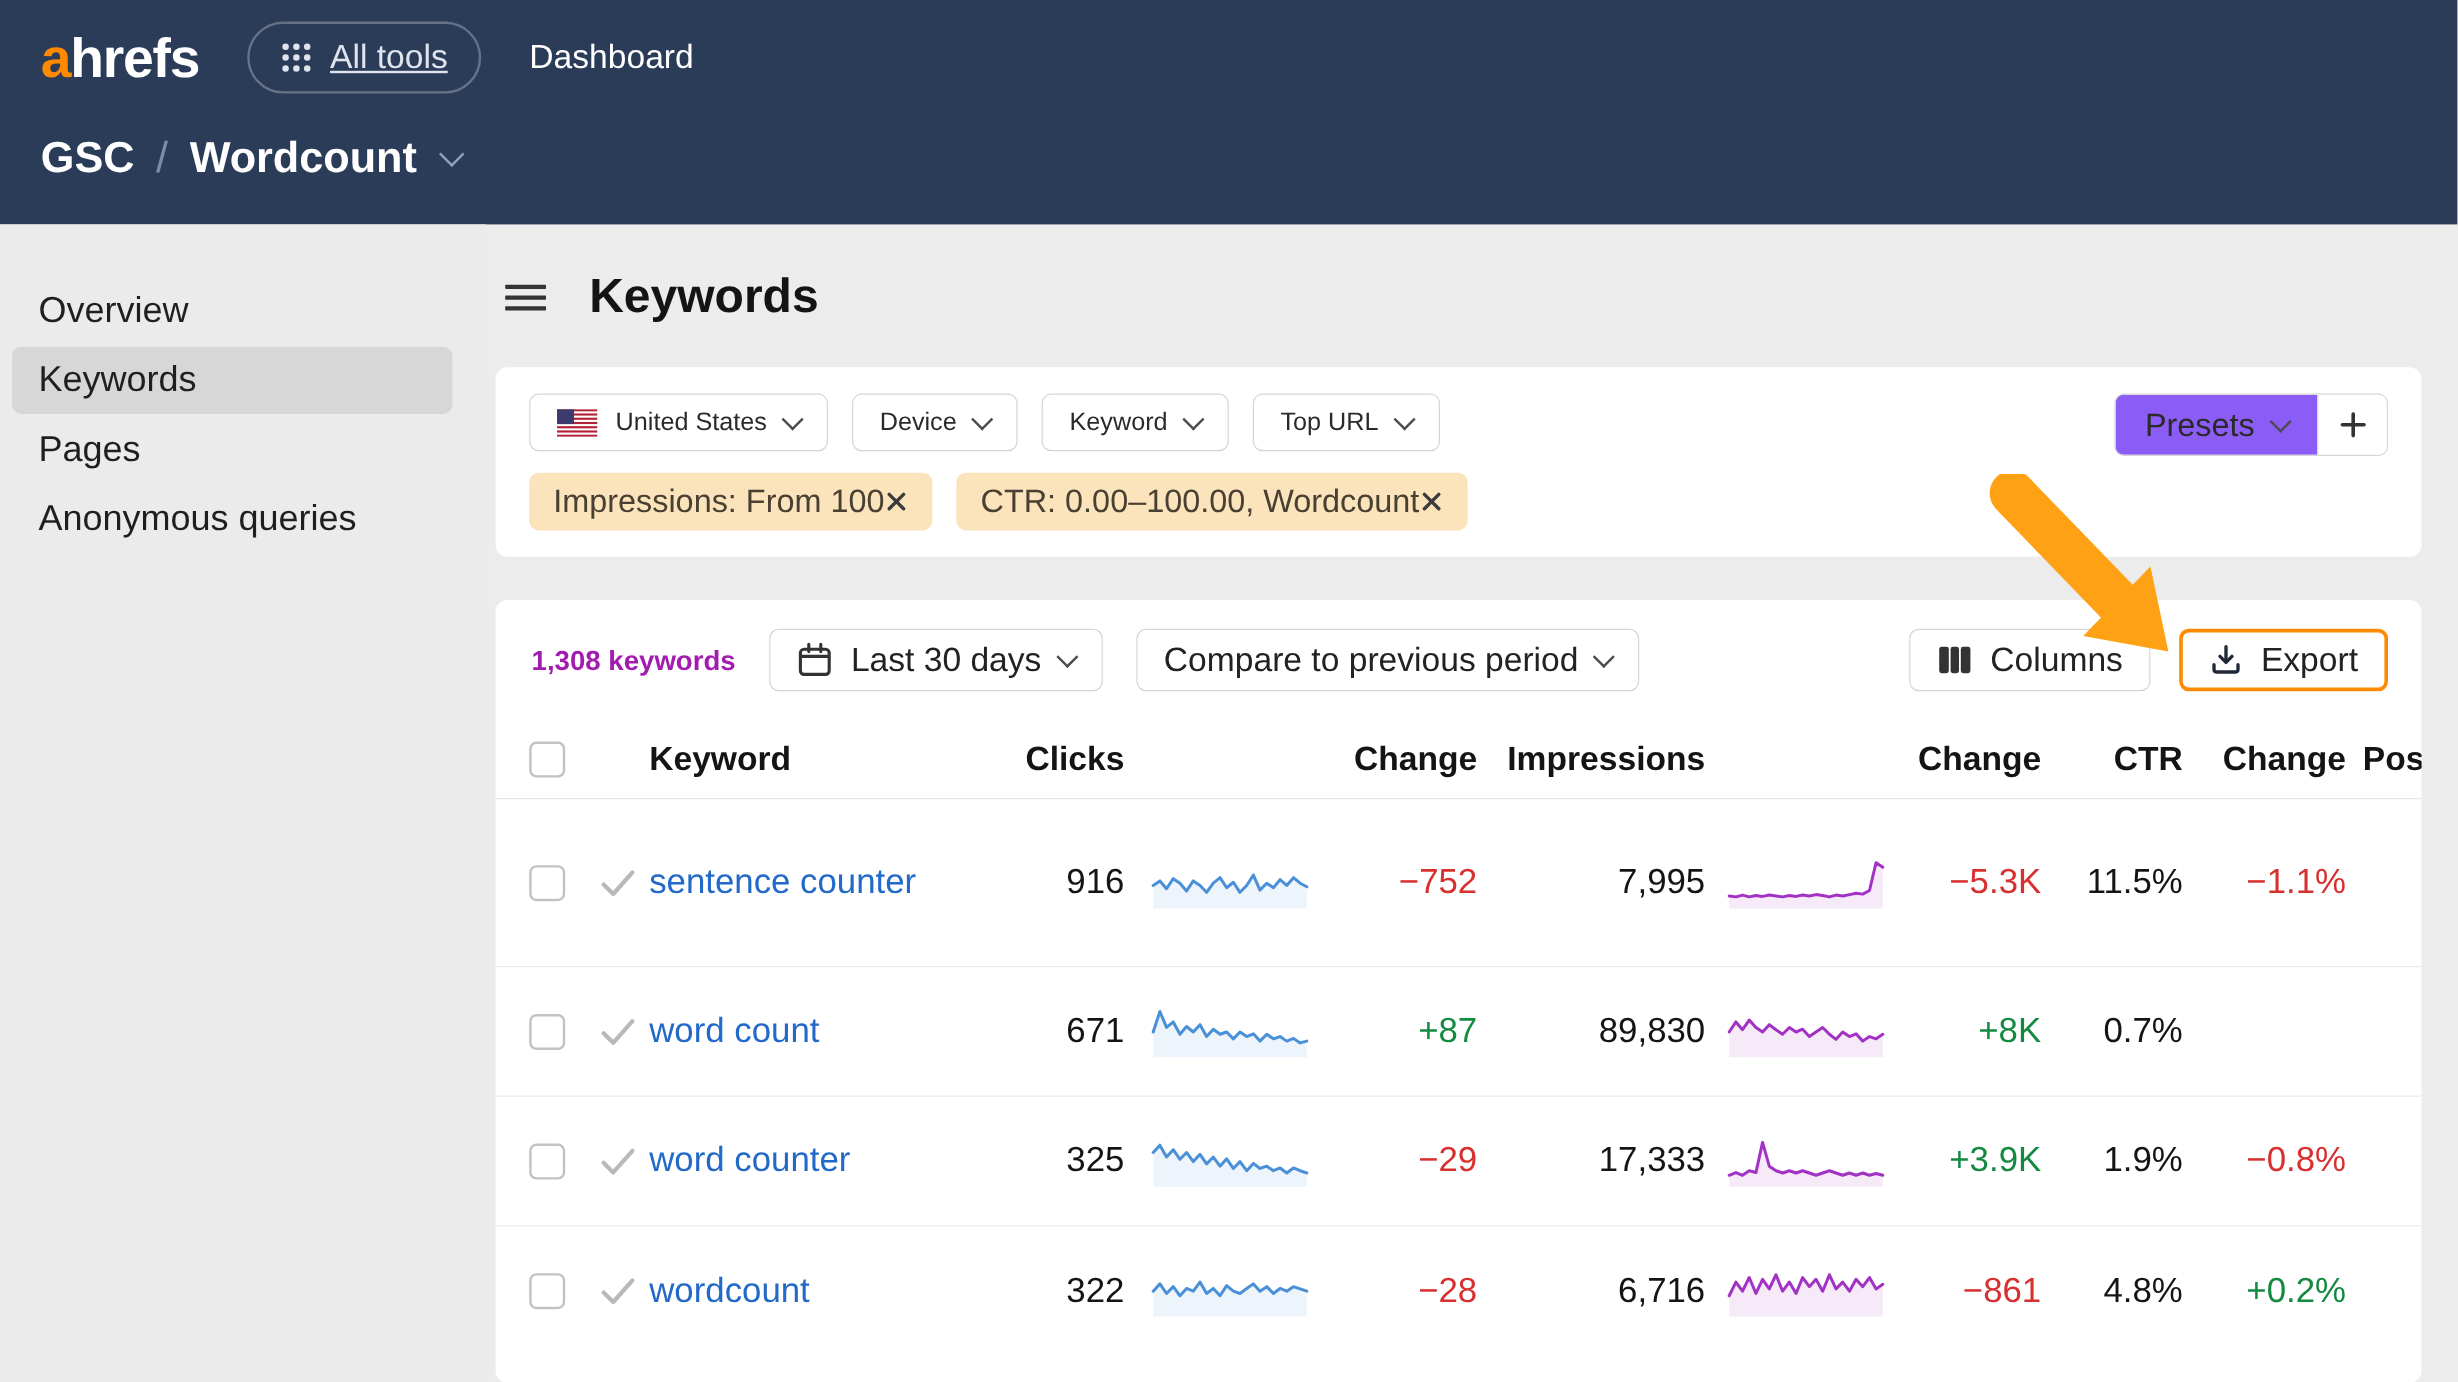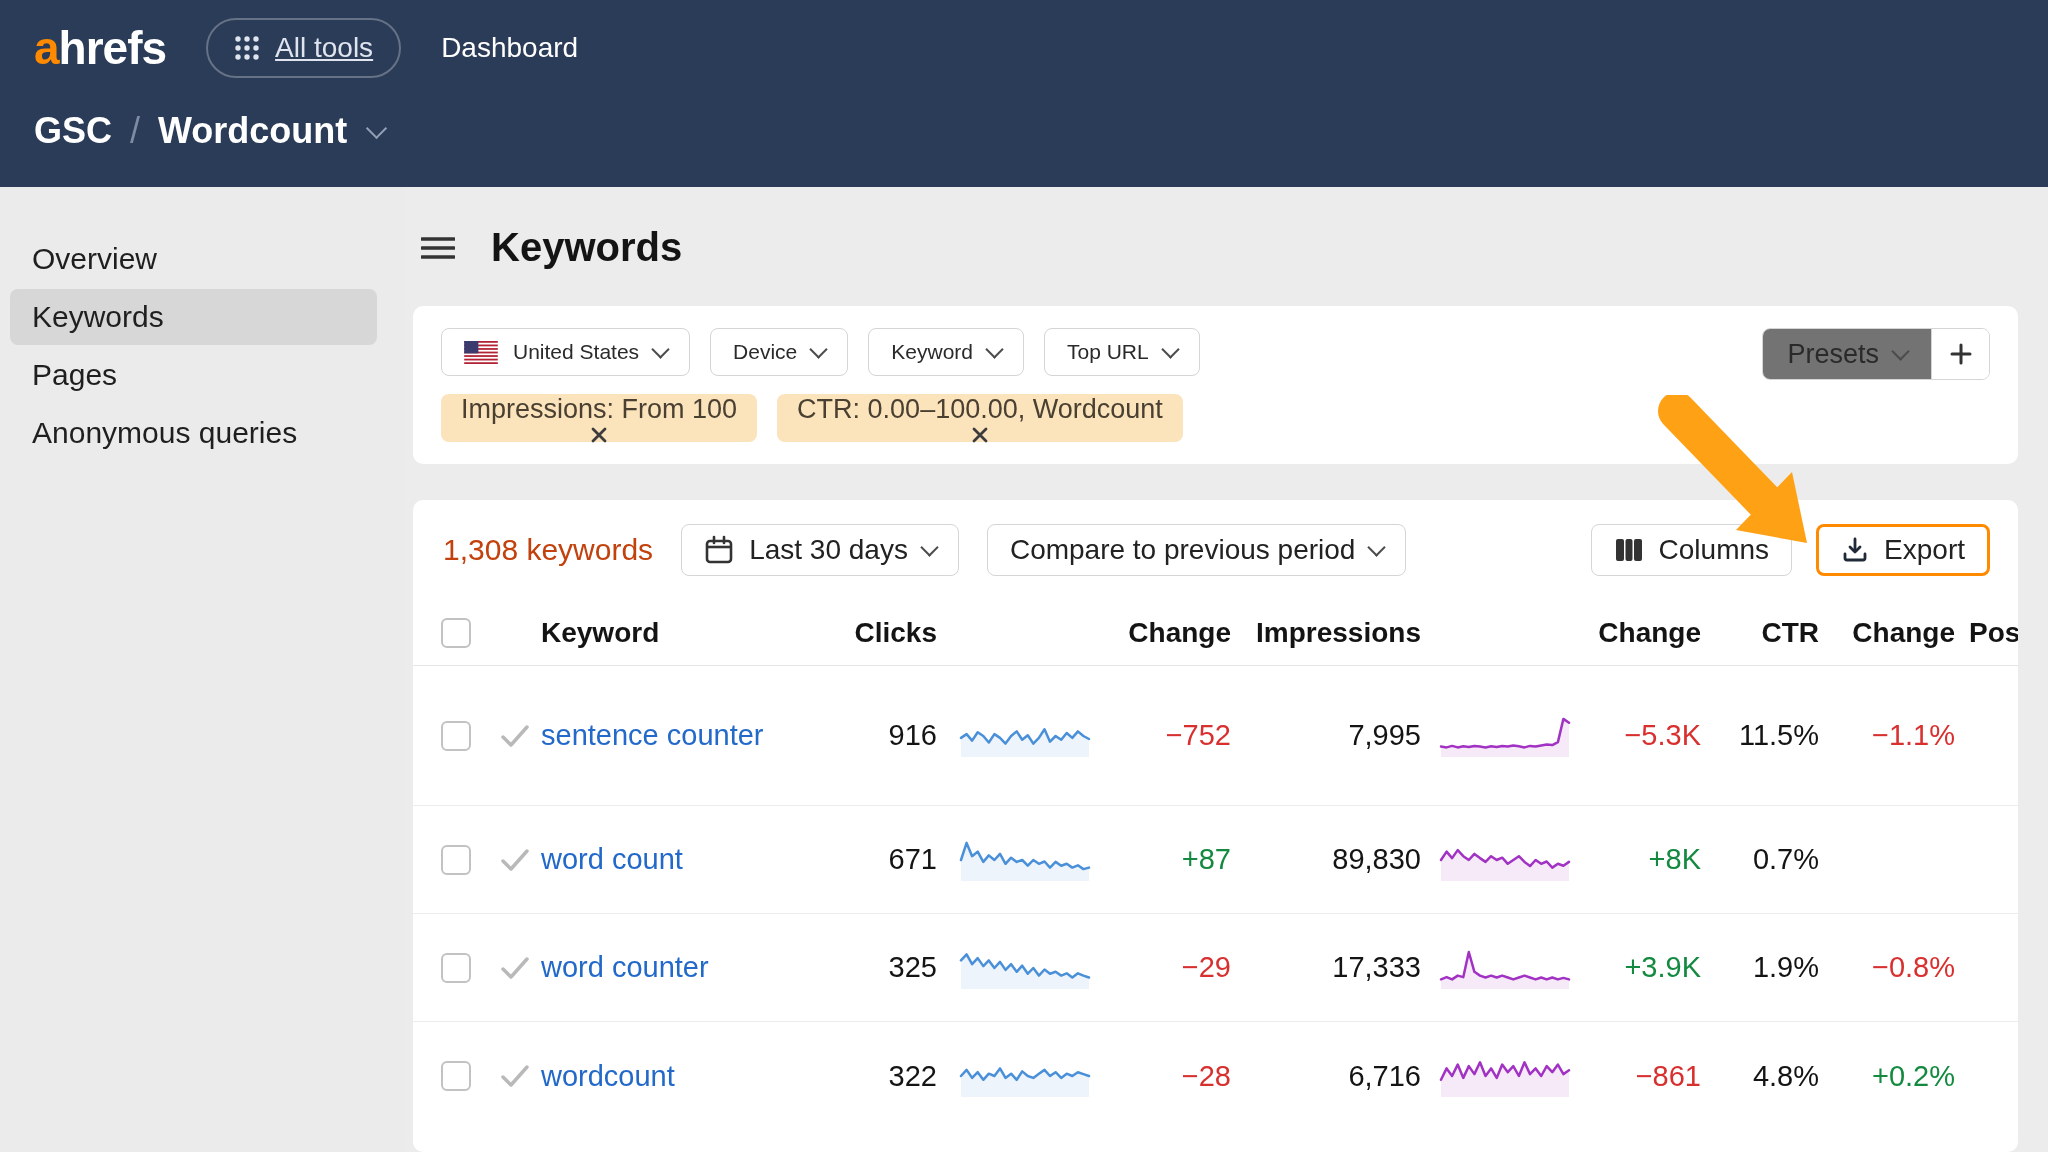--- a/index.html
+++ b/index.html
@@ -66,31 +66,31 @@
   .filter-rows { display: flex; flex-direction: column; gap: 18px; }
   .filter-row { display: flex; gap: 20px; align-items: center; }
   .f-btn {
     display: inline-flex; align-items: center; gap: 15px; height: 48px;
     border: 1.5px solid #d5d5d5; border-radius: 8px; background: #fff;
     padding: 0 22px; font-size: 21px; color: #2a2a2a; font-family: inherit; cursor: pointer;
   }
   .chip {
     display: inline-flex; align-items: center; height: 48px;
     background: var(--chip-bg, #fbe3bc); border-radius: 8px;
-    padding: 0 20px; font-size: 27px; color: #494032; cursor: default; flex-direction: column;
+    padding: 0 20px; font-size: 27px; color: #494032; cursor: default;
   }
   .chip-close { display: inline-flex; cursor: pointer; }
   .presets-group { display: flex; border: 1.5px solid #d5d5d5; border-radius: 8px; overflow: hidden; background: #fff; height: 52px; }
-  .presets-btn { display: inline-flex; align-items: center; gap: 15px; padding: 0 24px; font-size: 27px; color: #2a2a2a; background: #737373; border: none; font-family: inherit; cursor: pointer; }
+  .presets-btn { display: inline-flex; align-items: center; gap: 15px; padding: 0 24px; font-size: 27px; color: #2a2a2a; background: #8b5cf6; border: none; font-family: inherit; cursor: pointer; }
   .add-btn { width: 58px; border: none; border-left: 1.5px solid #d5d5d5; background: #fff; display: inline-flex; align-items: center; justify-content: center; cursor: pointer; }
 
   
   .table-card { margin-top: 36px; flex: 1; overflow: hidden; }
   .toolbar { display: flex; align-items: center; padding: 24px 28px 24px 30px; gap: 28px; }
-  .kw-count { font-size: 30px; font-weight: 400; color: #c2410c; }
+  .kw-count { font-size: 23px; font-weight: 700; color: #a21caf; }
   .t-btn {
     display: inline-flex; align-items: center; gap: 15px; height: 52px;
     border: 1.5px solid #d5d5d5; border-radius: 8px; background: #fff;
     padding: 0 22px; font-size: 28px; color: #222; font-family: inherit; cursor: pointer;
   }
   .toolbar-right { margin-left: auto; display: flex; gap: 24px; }
   .export-btn { border: 3px solid var(--accent-orange, #ff8800); font-weight: 500; }
 
   .t-row {
     display: grid;

